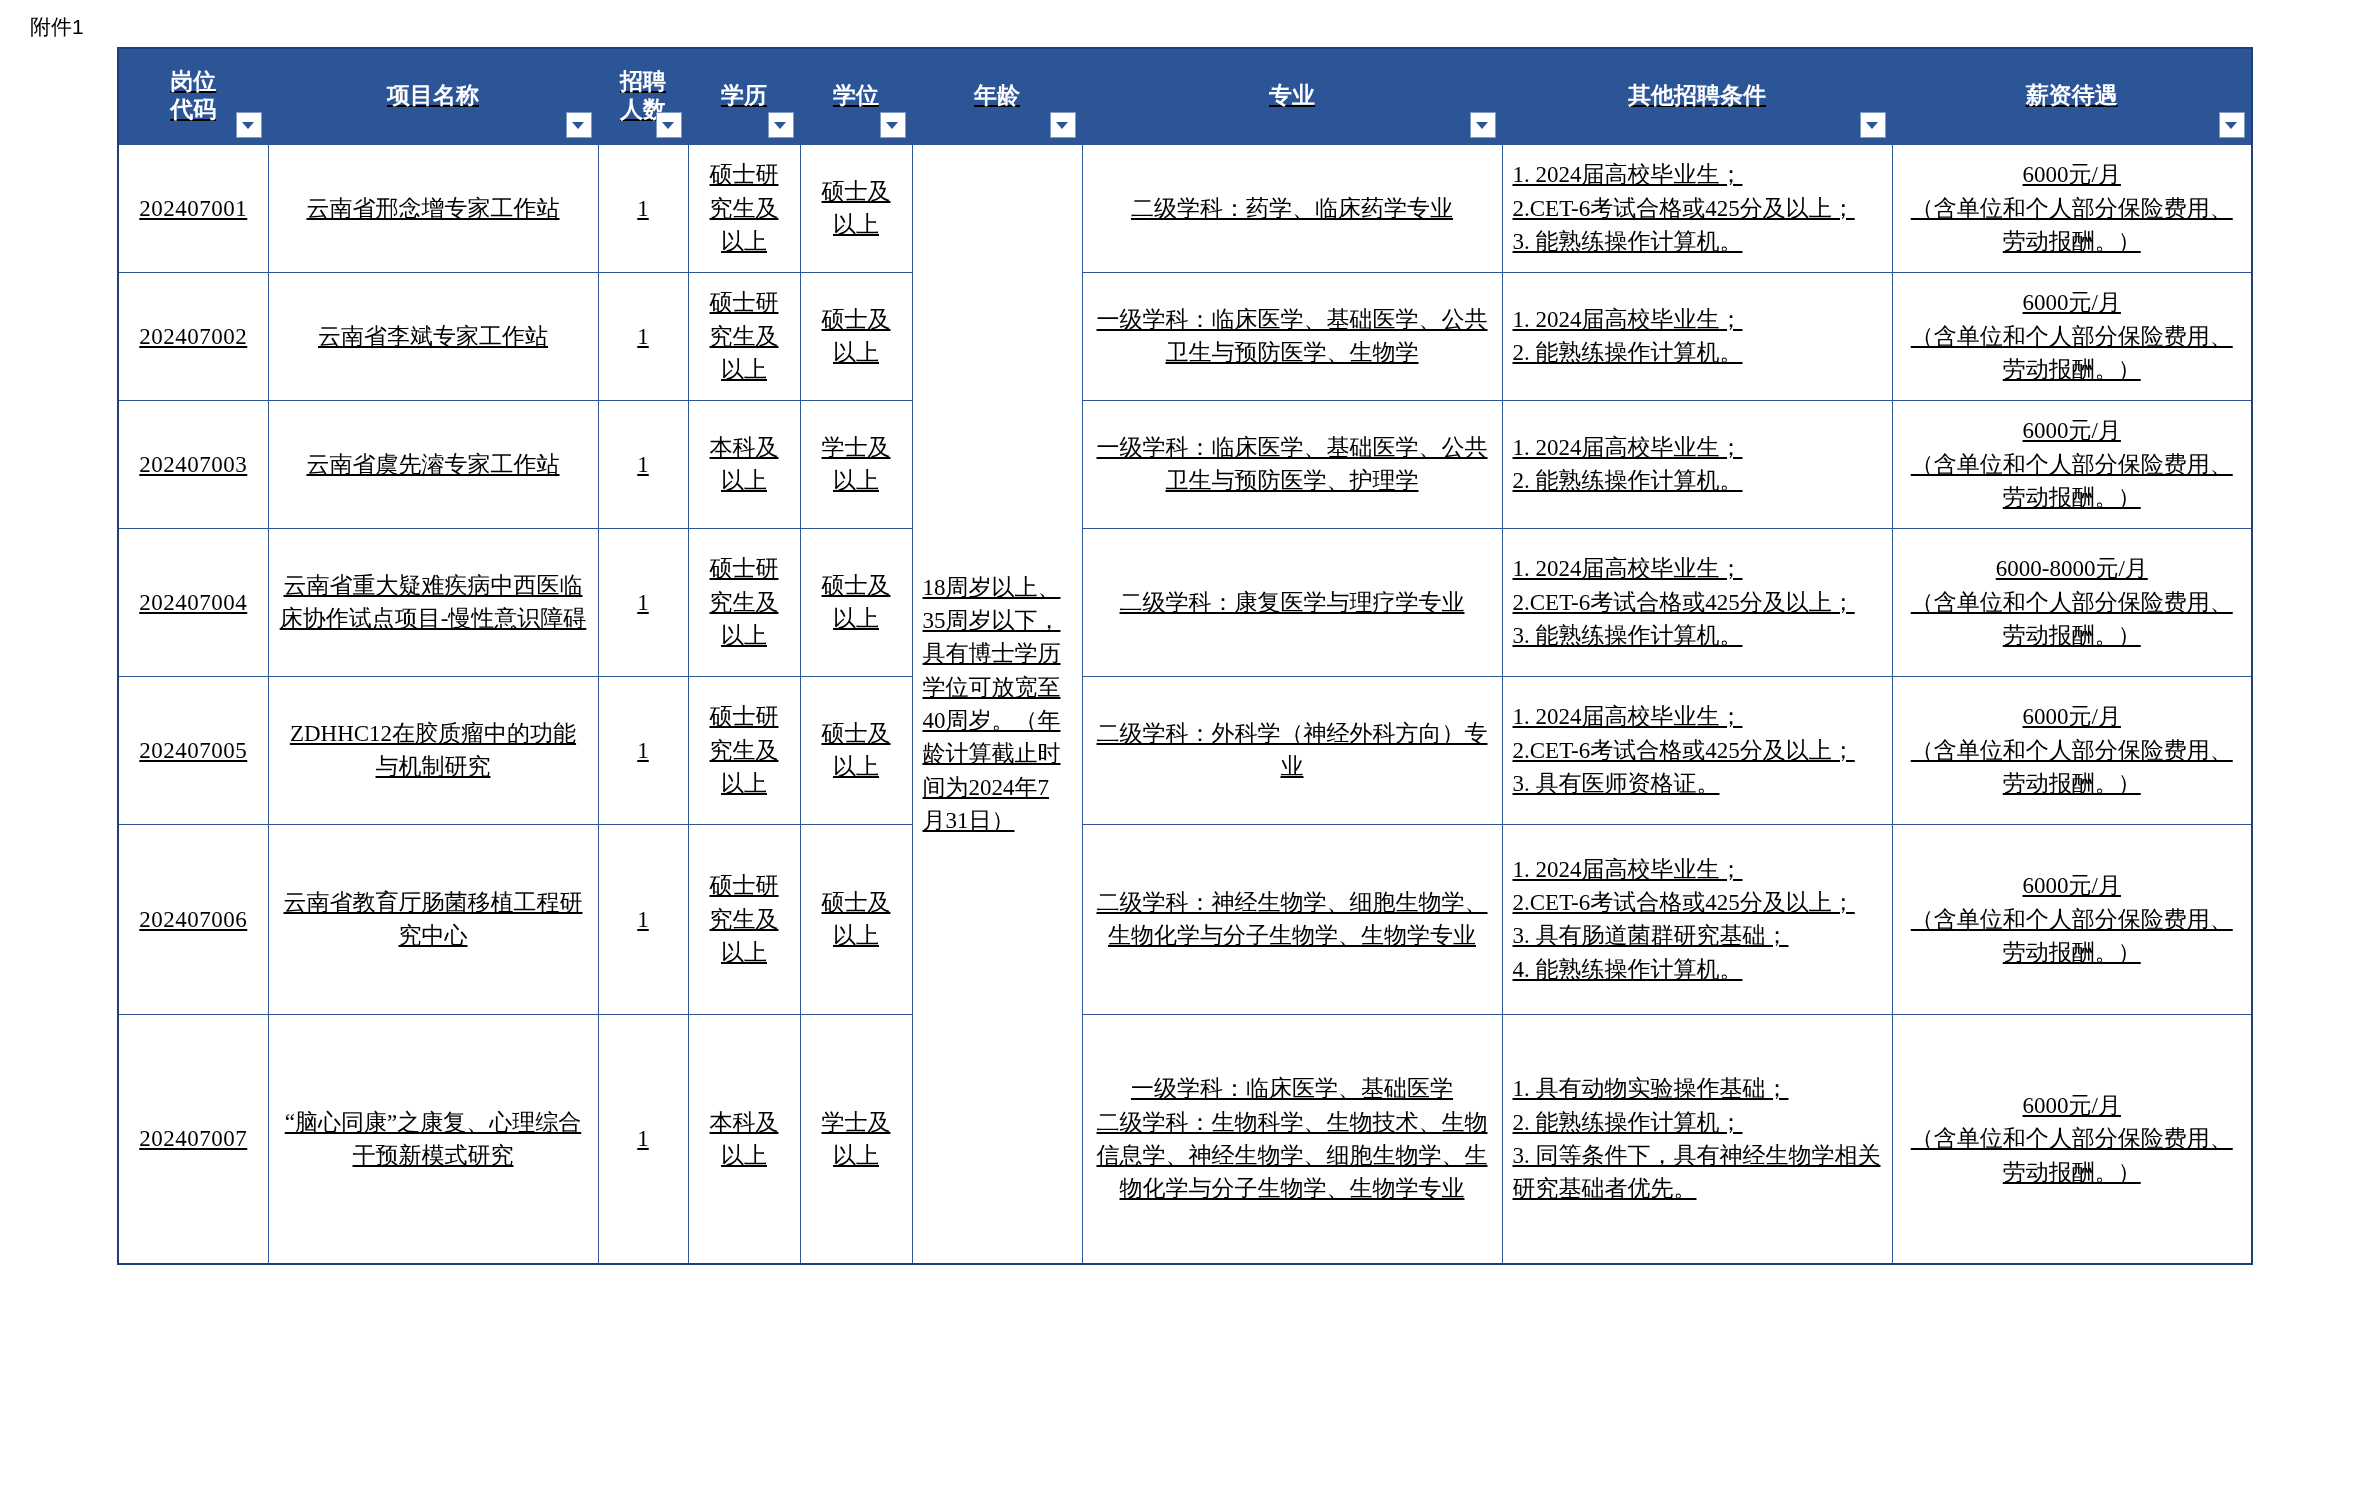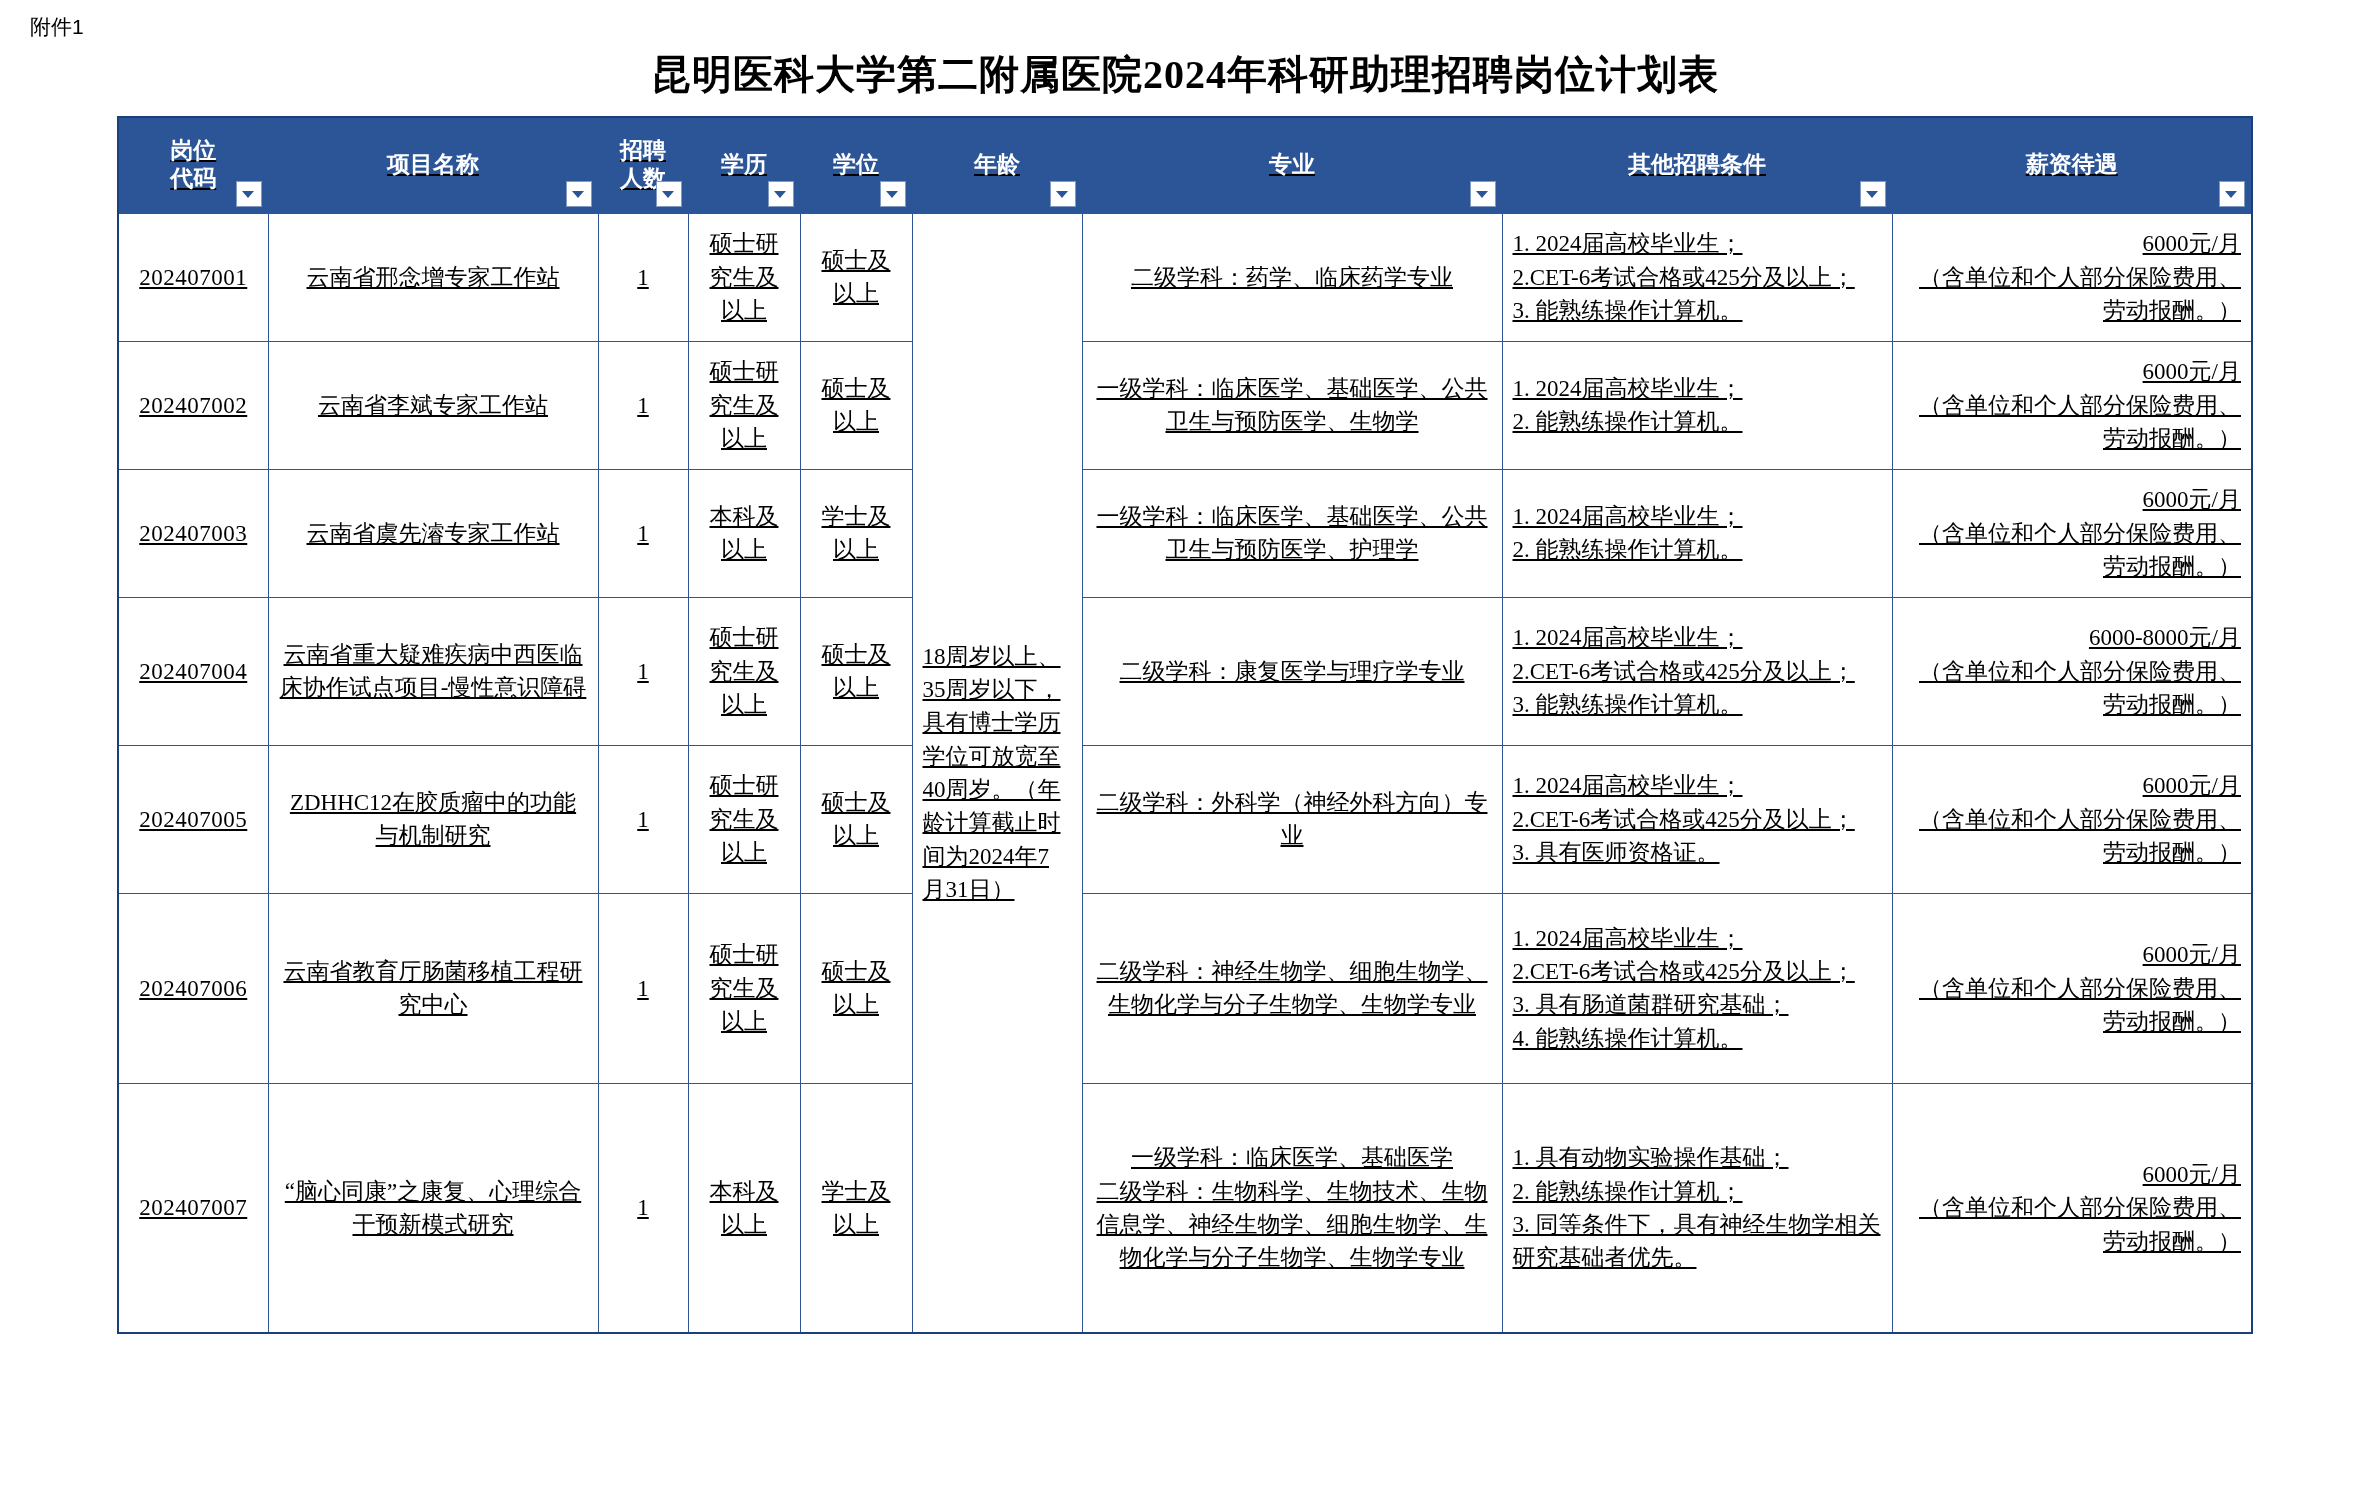--- a/index.html
+++ b/index.html
@@ -82,39 +82,38 @@
     border-right: 6px solid transparent;
     border-top: 7px solid #2b5597;
   }
   td.code { text-align: center; font-size: 23px; letter-spacing: 0.5px; margin-left: 36px; }
   td.proj { text-align: center; }
   td.num { text-align: center; }
   td.edu, td.deg { text-align: center; }
   td.age { text-align: left; font-size: 22px; line-height: 1.5; }
   td.major { text-align: center; }
   td.cond { text-align: left; }
-  td.salary { text-align: right; }
+  td.salary { text-align: center; }
   .cw1 { width: 150px; }
   .cw2 { width: 330px; }
   .cw3 { width: 90px; }
   .cw4 { width: 112px; }
   .cw5 { width: 112px; }
   .cw6 { width: 170px; }
   .cw7 { width: 420px; }
   .cw8 { width: 390px; }
   .cw9 { width: 360px; }
 </style>
 </head>
 <body>
 
 <div class="page">
 
   <div class="attach-label">附件1</div>
 
-  <div class="doc-title">昆明医科大学第二附属医院2024年科研助理招聘岗位计划表</div>
 
   <table class="plan">
     <colgroup>
       <col class="cw1">
         <col class="cw2">
         <col class="cw3">
         <col class="cw4">
         <col class="cw5">
         <col class="cw6">
         <col class="cw7">

